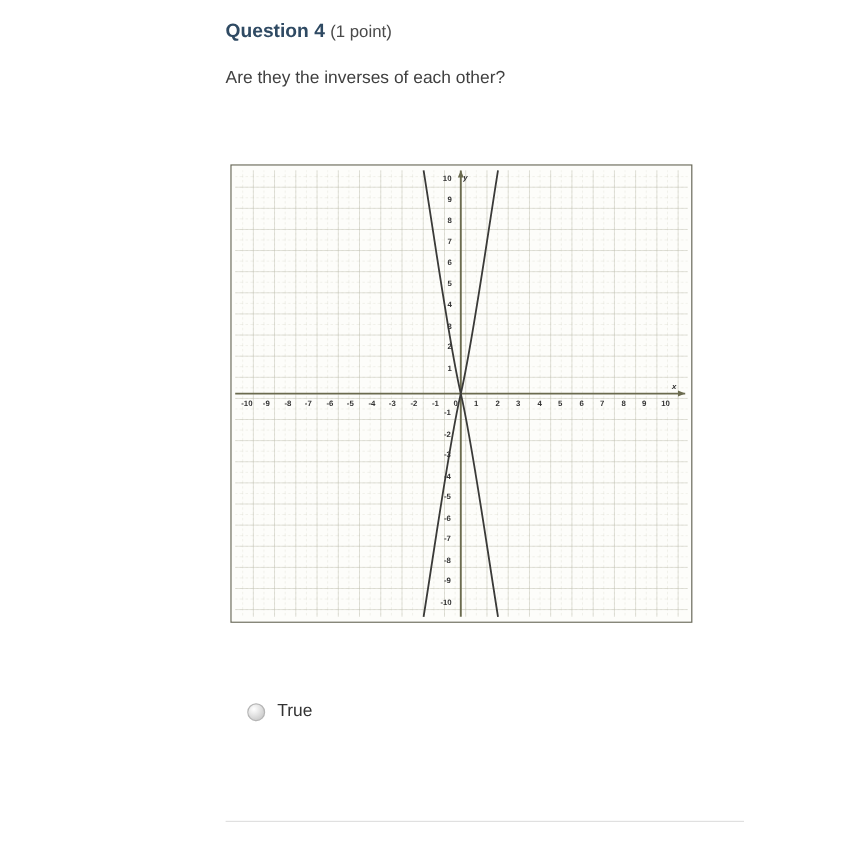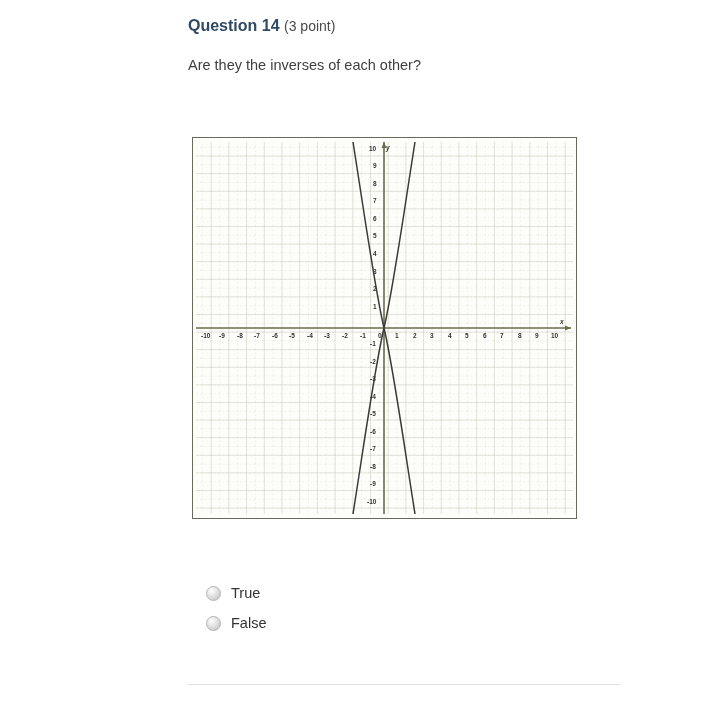--- a/index.html
+++ b/index.html
@@ -92,22 +92,22 @@
     height: 1px;
     background: #e0e0e0;
   }
 </style>
 </head>
 <body>
 
 <div class="page">
 
   <div class="question-header">
-    <span class="question-title">Question 14</span>
-    <span class="question-points">(3 point)</span>
+    <span class="question-title">Question 4</span>
+    <span class="question-points">(1 point)</span>
   </div>
 
   <div class="question-text">Are they the inverses of each other?</div>
 
   <div class="graph-wrap">
     <svg class="graph-svg" width="383" height="380" viewBox="0 0 383 380">
       <defs>
         <pattern id="minorGrid" width="8.85" height="8.8" patternUnits="userSpaceOnUse">
           <path d="M 8.85 0 L 0 0 0 8.8" fill="none" stroke="#d8d8cc" stroke-width="0.6" stroke-dasharray="2,2"></path>
         </pattern>
@@ -178,21 +178,17 @@
         <text x="367" y="186" font-style="italic">x</text>
       </g>
     </svg>
   </div>
 
   <div class="answers">
     <div class="answer-row">
       <span class="radio"></span>
       <span class="answer-label">True</span>
     </div>
-    <div class="answer-row">
-      <span class="radio"></span>
-      <span class="answer-label">False</span>
-    </div>
   </div>
 
   <div class="divider"></div>
 
 </div>
 
 </body></html>

